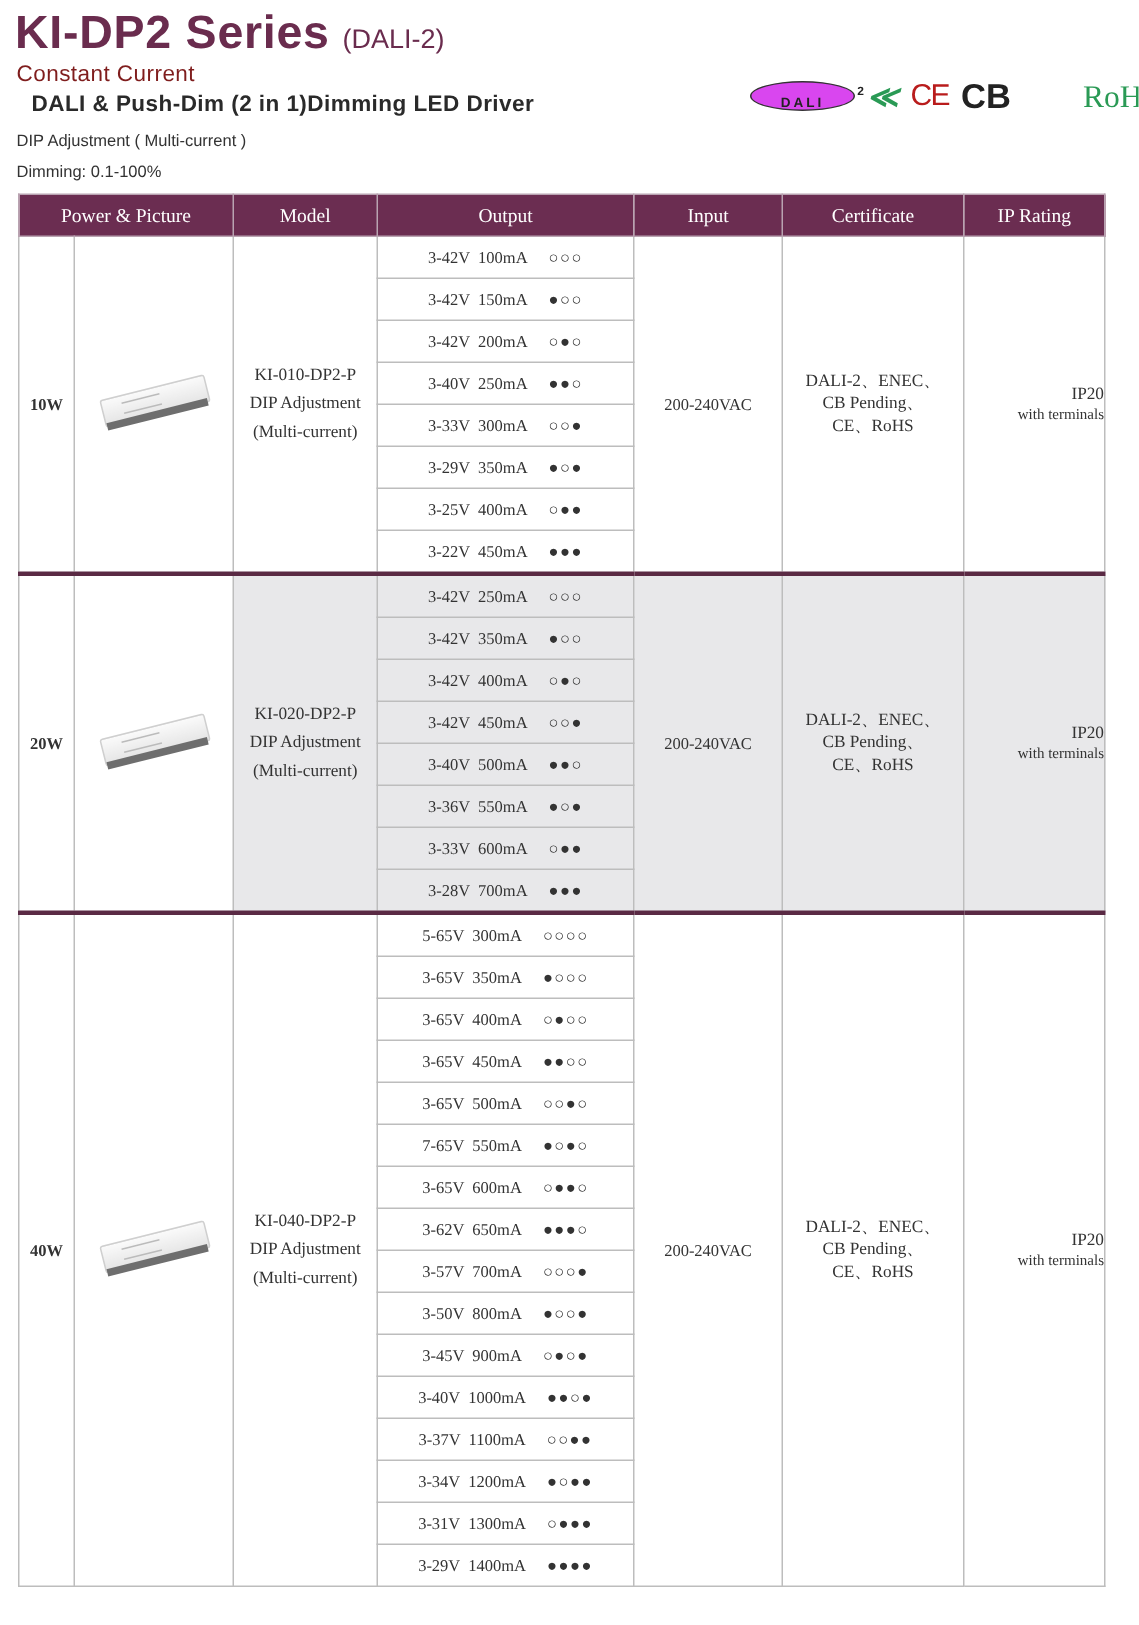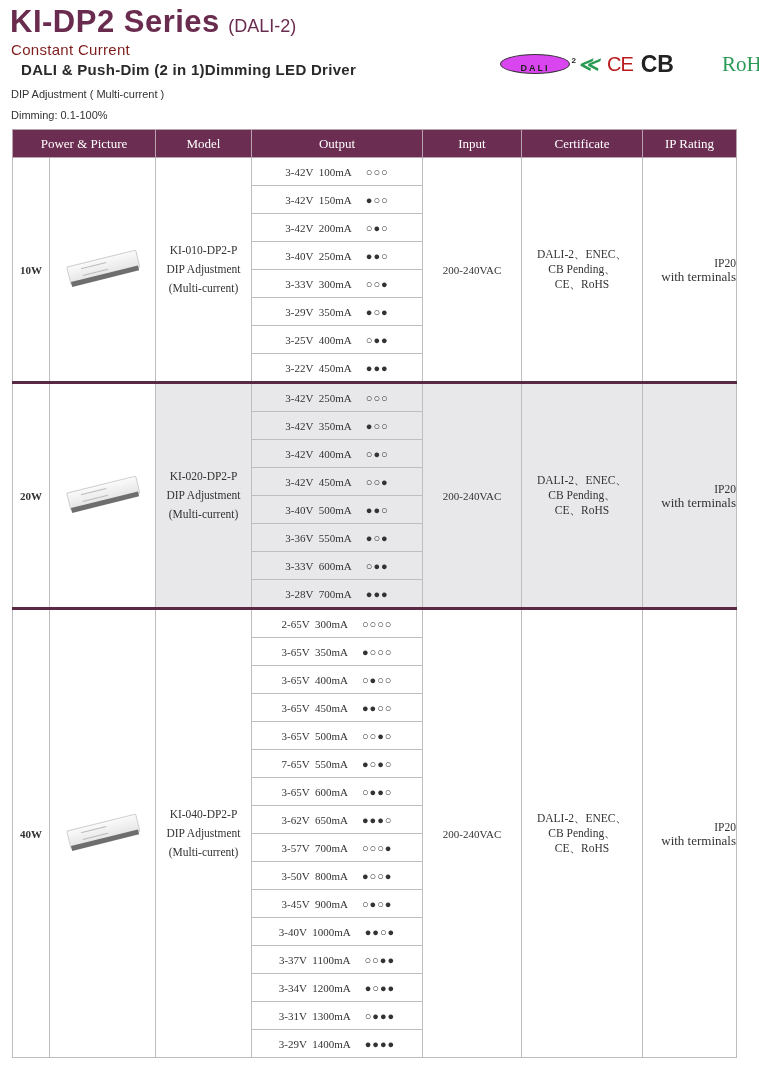--- a/index.html
+++ b/index.html
@@ -23,21 +23,21 @@
   td{border:1px solid #bdbdbd;padding:0;text-align:center;font-size:11px;color:#333;}
   td.pw{font-weight:bold;font-size:11px;}
   td.out{height:27px;font-size:11px;}
   td.out span.v{display:inline-block;}
   .dots{display:inline-block;margin-left:14px;letter-spacing:1px;font-size:11px;}
   .gray td.g{background:#e8e8ea;}
   tr.sep td{border-top:3px solid #5a2a44;}
   .model{line-height:19px;font-size:11.5px;}
   .cert{line-height:15px;font-size:11.5px;}
   .ip{font-size:11.5px;line-height:13px;text-align:right;}
-  .ip small{font-size:13px;display:block;}
+  .ip small{font-size:10px;display:block;}
   .driver{width:70px;height:24px;margin:0 auto;position:relative;transform:rotate(-14deg);}
   .driver .body{position:absolute;left:0;top:0;width:70px;height:17px;background:linear-gradient(#fafafa,#e4e4e4);border:1px solid #cfcfcf;border-radius:2px;}
   .driver .base{position:absolute;left:1px;top:16px;width:69px;height:5px;background:#6e6e6e;}
   .driver .lbl{position:absolute;left:14px;top:5px;width:26px;height:6px;border-top:1px solid #bbb;border-bottom:1px solid #bbb;}
 </style>
 </head>
 <body>
 
 <div class="title">
   <span class="main">KI-DP2 Series</span>
@@ -181,21 +181,21 @@
             <div class="body"></div>
             <div class="base"></div>
             <div class="lbl"></div>
           </div>
         </td>
         <td rowspan="16" class="g model">
           <div>KI-040-DP2-P</div>
           <div>DIP Adjustment</div>
           <div>(Multi-current)</div>
         </td>
-        <td class="g out"><span class="v" style="white-space:pre">2-65V  300mA</span><span class="dots">○○○○</span></td>
+        <td class="g out"><span class="v" style="white-space:pre">5-65V  300mA</span><span class="dots">○○○○</span></td>
         <td rowspan="16" class="g">200-240VAC</td>
         <td rowspan="16" class="g cert">
           <div>DALI-2、ENEC、</div>
           <div>CB Pending、</div>
           <div>CE、RoHS</div>
         </td>
         <td rowspan="16" class="g ip">
           <div>IP20</div>
           <small>with terminals</small>
         </td>

